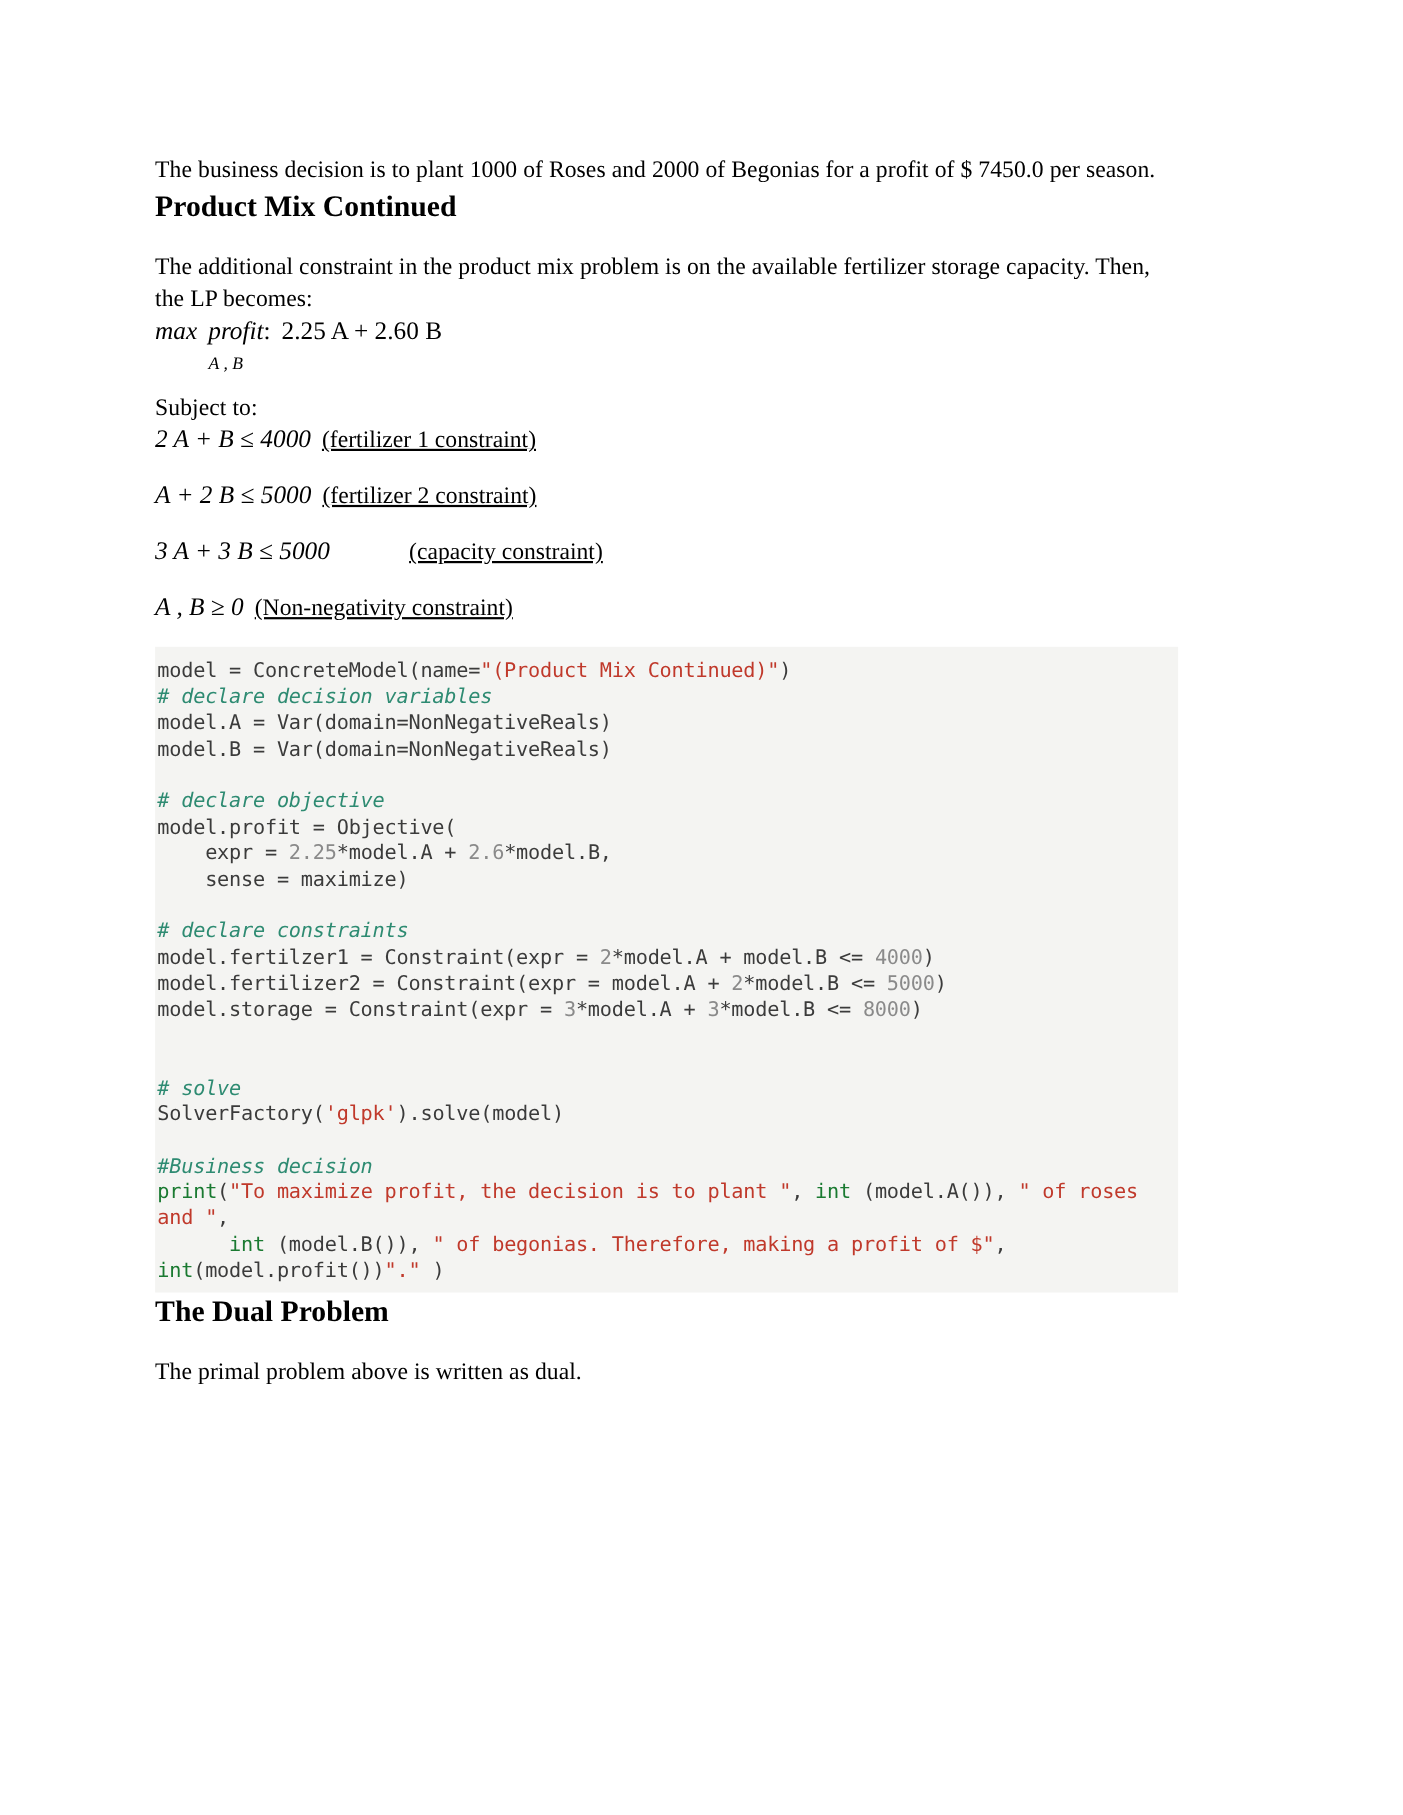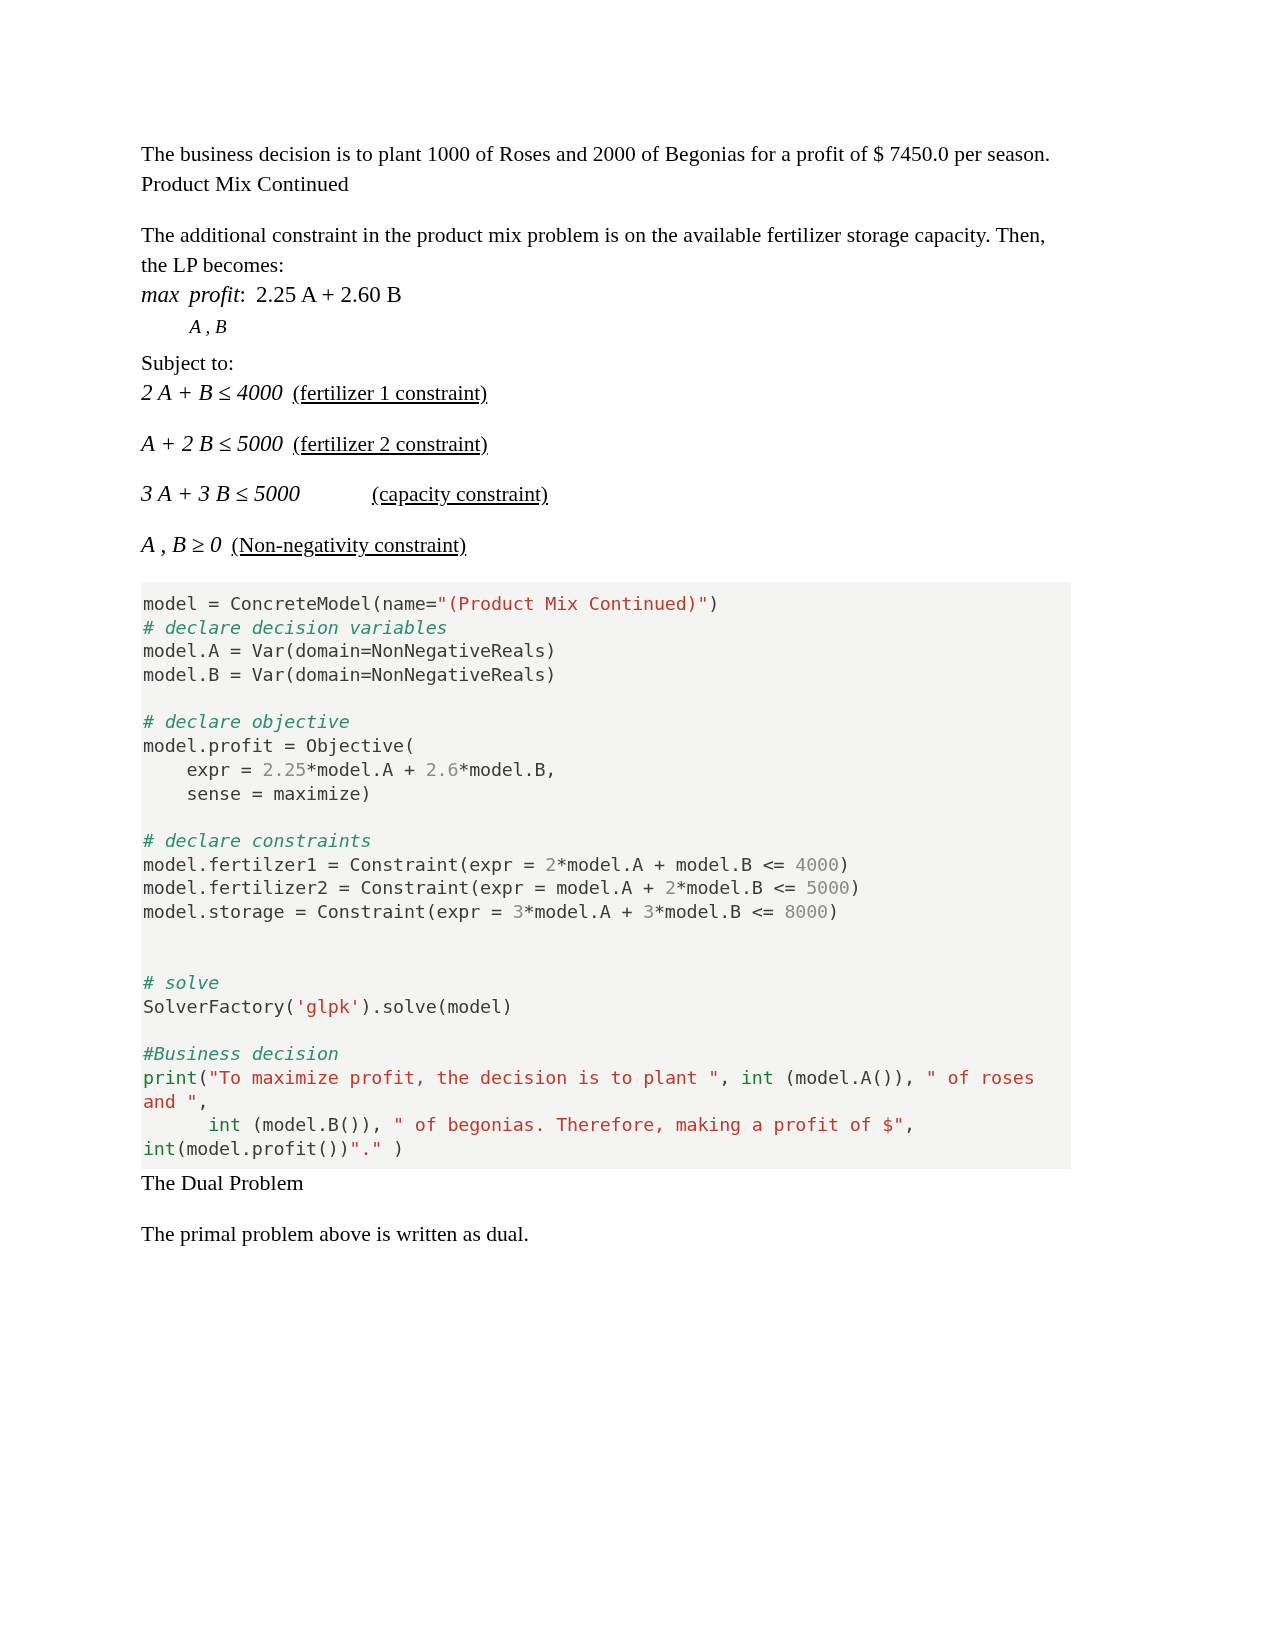--- a/index.html
+++ b/index.html
@@ -28,22 +28,22 @@
   }
   p.para {
     font-size: 21.5px;
     line-height: 1.38;
     margin: 0 0 0 0;
     text-align: left;
     letter-spacing: 0.05px;
   }
   .gap-after-para { margin-bottom: 23px; }
   h3.heading {
-    font-size: 22px;
-    font-weight: normal;
+    font-size: 27px;
+    font-weight: bold;
     margin: 0 0 23px 0;
     line-height: 1.3;
   }
   .math-line {
     font-family: "Liberation Serif", serif;
     font-size: 23px;
     margin: 0 0 22px 0;
     line-height: 1.25;
     white-space: nowrap;
   }
@@ -52,21 +52,21 @@
   .msub {
     display: inline-block;
     position: relative;
     width: 0;
     overflow: visible;
   }
   .msub > span {
     position: absolute;
     top: 13px;
     left: -50px;
-    font-size: 19px;
+    font-size: 16px;
     font-style: italic;
     white-space: nowrap;
   }
   .obj-line { margin-bottom: 40px; }
   .paren-text {
     font-style: normal;
     font-size: 21.5px;
     text-decoration: underline;
   }
   .spacer-wide { display: inline-block; width: 72px; }

